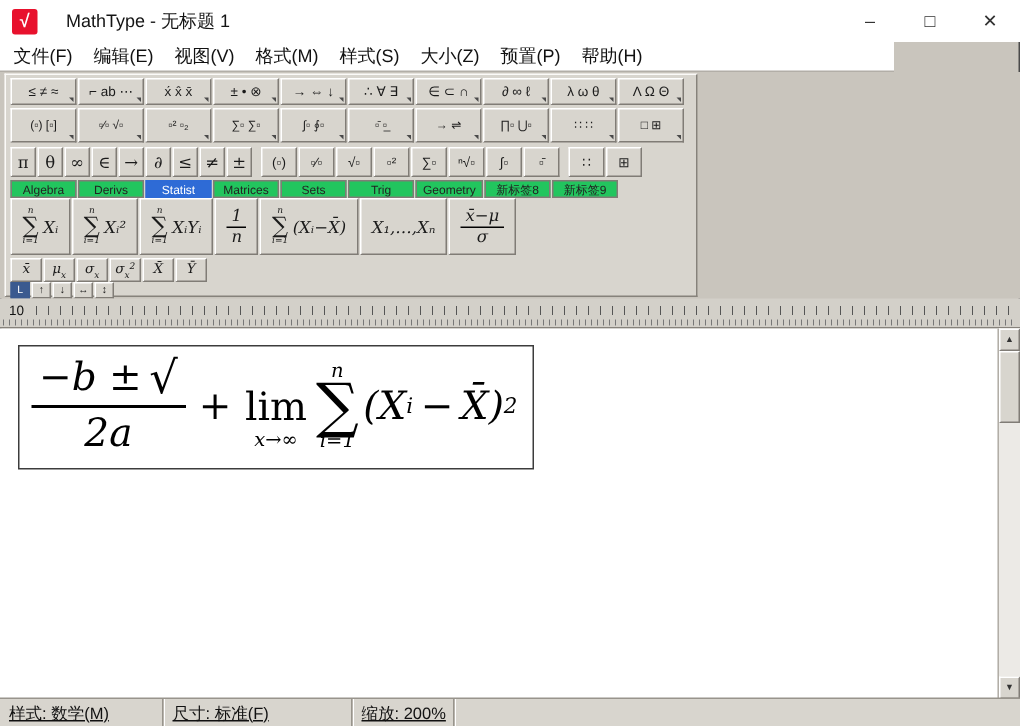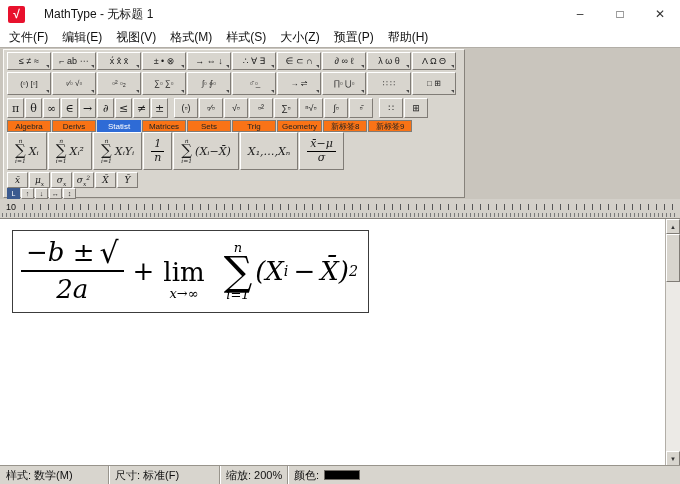--- a/index.html
+++ b/index.html
@@ -8,40 +8,40 @@
   .screen { position:relative; width:680px; height:484px; background:#c9c5bd; overflow:hidden; outline:1px solid #4a4a4a; outline-offset:-1px; }
 
   
   .titlebar { position:absolute; left:0; top:0; width:680px; height:28px; background:#ffffff; display:flex; align-items:center; padding-left:8px; }
   .appicon { width:17px; height:17px; background:#e8112d; color:#fff; font-size:12px; font-weight:bold; display:flex; align-items:center; justify-content:center; border-radius:2px; }
   .title { margin-left:19px; font-size:12px; color:#141414; }
   .winbtns { margin-left:auto; display:flex; height:28px; }
   .wbtn { width:40px; height:28px; display:flex; align-items:center; justify-content:center; font-size:12px; color:#333; }
 
   
-  .menubar { position:absolute; left:0; top:28px; width:680px; height:20px; background:#ffffff; display:flex; align-items:center; padding-left:2px; font-size:12px; border-bottom:1px solid #b2aea7; }
+  .menubar { position:absolute; left:0; top:28px; width:596px; height:20px; background:#ffffff; display:flex; align-items:center; padding-left:2px; font-size:12px; border-bottom:1px solid #b2aea7; }
   .mitem { padding:2px 7px; white-space:nowrap; }
 
   
   .toolzone { position:absolute; left:0; top:48px; width:680px; height:151px; background:#c9c5bd; }
   .panel { position:absolute; left:3px; top:1px; width:462px; height:149px; background:#d8d5ce; border:1px solid; border-color:#fbfaf8 #86827b #86827b #fbfaf8; }
   .row { position:absolute; display:flex; gap:1px; }
   .btn3 { background:#d8d5ce; border:1px solid; border-color:#ffffff #807c76 #807c76 #ffffff; display:flex; align-items:center; justify-content:center; color:#1a1a1a; position:relative; }
   .r1 { left:3px; top:2px; }
   .r1 .pbtn { width:44px; height:18px; font-size:9px; white-space:pre; }
   .r2 { left:3px; top:22px; }
   .r2 .pbtn { width:44px; height:23px; font-size:8px; white-space:pre; }
   .r1 .pbtn::after, .r2 .pbtn::after { content:""; position:absolute; right:1px; bottom:1px; border-left:3px solid transparent; border-top:3px solid #4a4a4a; }
   .r3 { left:3px; top:48px; }
   .r3 .sbtn { width:17px; height:20px; font-size:11px; font-family:"DejaVu Serif",serif; }
   .r3 .tbtn { width:24px; height:20px; font-size:9px; }
   .r3 .gap { width:4px; }
 
   .tabsrow { position:absolute; left:3px; top:70px; display:flex; gap:1px; }
-  .tab { height:12px; min-width:44px; padding:1px 4px; font-size:8px; background:#f97316; border:1px solid #807c76; display:flex; align-items:center; justify-content:center; color:#222; }
+  .tab { height:12px; min-width:44px; padding:1px 4px; font-size:8px; background:#22c55e; border:1px solid #807c76; display:flex; align-items:center; justify-content:center; color:#222; }
   .tab.sel { background:#2e6bd6; border-color:#2e6bd6; color:#fff; }
 
   .bigrow { left:3px; top:82px; }
   .bigbtn { height:38px; padding:0 7px; gap:3px; }
   .ss { display:inline-flex; flex-direction:column; align-items:center; line-height:1; font-family:"DejaVu Serif",serif; }
   .ss .a { font-size:6px; font-style:italic; }
   .ss .m { font-size:15px; line-height:0.9; }
   .ss .z { font-size:6px; font-style:italic; }
   .bb { font-size:11px; font-style:italic; font-family:"DejaVu Serif",serif;text-align:center; }
   .mf { display:inline-flex; flex-direction:column; align-items:center; font-family:"DejaVu Serif",serif; font-style:italic; font-size:11px; line-height:1.15; }
@@ -73,35 +73,35 @@
   .eq { position:absolute; left:12px; top:11px; border:1px solid #3c3c3c; padding:6px 10px 8px 8px; display:flex; align-items:center; font-family:"DejaVu Serif","Liberation Serif",serif; font-size:26px; font-style:italic; color:#000; }
   .frac { display:inline-flex; flex-direction:column; align-items:center; }
   .frac .num { display:flex; align-items:flex-end; gap:5px; border-bottom:2px solid #000; padding:0 5px 3px; }
   .frac .den { padding-top:2px; }
   .sqrt { display:inline-flex; align-items:stretch; }
   .radsign { font-size:1.15em; line-height:0.95; align-self:flex-end; font-style:normal; }
   .rc { border-top:2px solid #000; padding:1px 4px 0 1px; white-space:pre; }
   .eq sup { font-size:0.55em; }
   .eq sub { font-size:0.55em; }
   .plus { margin:0 9px; font-style:normal; }
-  .limb { display:inline-flex; flex-direction:column; align-items:center; margin-right:16px; transform:translateY(9px); line-height:1; }
+  .limb { display:inline-flex; flex-direction:column; align-items:center; margin-right:3px; transform:translateY(9px); line-height:1; }
   .limb .lt { font-size:26px; font-style:normal; }
   .limb .lu { font-size:13px; margin-top:2px; }
   .sumb { display:inline-flex; flex-direction:column; align-items:center; line-height:1; margin:0 3px; }
   .sumb .st { font-size:13px; }
   .sumb .sg { font-size:40px; line-height:0.85; font-style:normal; }
   .sumb .sb { font-size:13px; }
   .tail { display:flex; align-items:center; white-space:pre; }
   .mn { margin:0 5px; font-style:normal; }
 
   
-  .statusbar { position:absolute; left:0; top:466px; width:680px; height:18px; background:#d8d5ce; display:flex; align-items:center; font-size:11px; box-shadow:0 -1px 0 #98948c; }
+  .statusbar { position:absolute; left:0; top:466px; width:680px; height:18px; background:#d8d5ce; display:flex; align-items:center; font-size:11px; box-shadow:0 -1px 0 #98948c;text-decoration:underline; }
   .sfield { height:18px; display:flex; align-items:center; padding:0 6px; border-right:1px solid #98948c; box-shadow:1px 0 0 #ffffff; white-space:nowrap; }
   .f1 { width:109px; }
-  .f2 { width:111px; }
+  .f2 { width:126px; }
   .f3 { width:68px; }
   .f4 { border-right:none; box-shadow:none; }
   .swatch { width:36px; height:10px; background:#000000; border:1px solid #6e6a64; margin-left:5px; }
 </style>
 </head>
 <body>
 
 <div class="screen">
 
   <div class="titlebar">
@@ -311,19 +311,15 @@
       <div class="btn3 varrow vup">▲</div>
       <div class="vthumb"></div>
       <div class="btn3 varrow vdown">▼</div>
     </div>
   </div>
 
   <div class="statusbar">
     <span class="sfield f1">样式: 数学(M)</span>
     <span class="sfield f2">尺寸: 标准(F)</span>
     <span class="sfield f3">缩放: 200%</span>
-    <span class="sfield f4">
-      <span>颜色:</span>
-      <span class="swatch"></span>
-    </span>
   </div>
 
 </div>
 
 </body></html>

